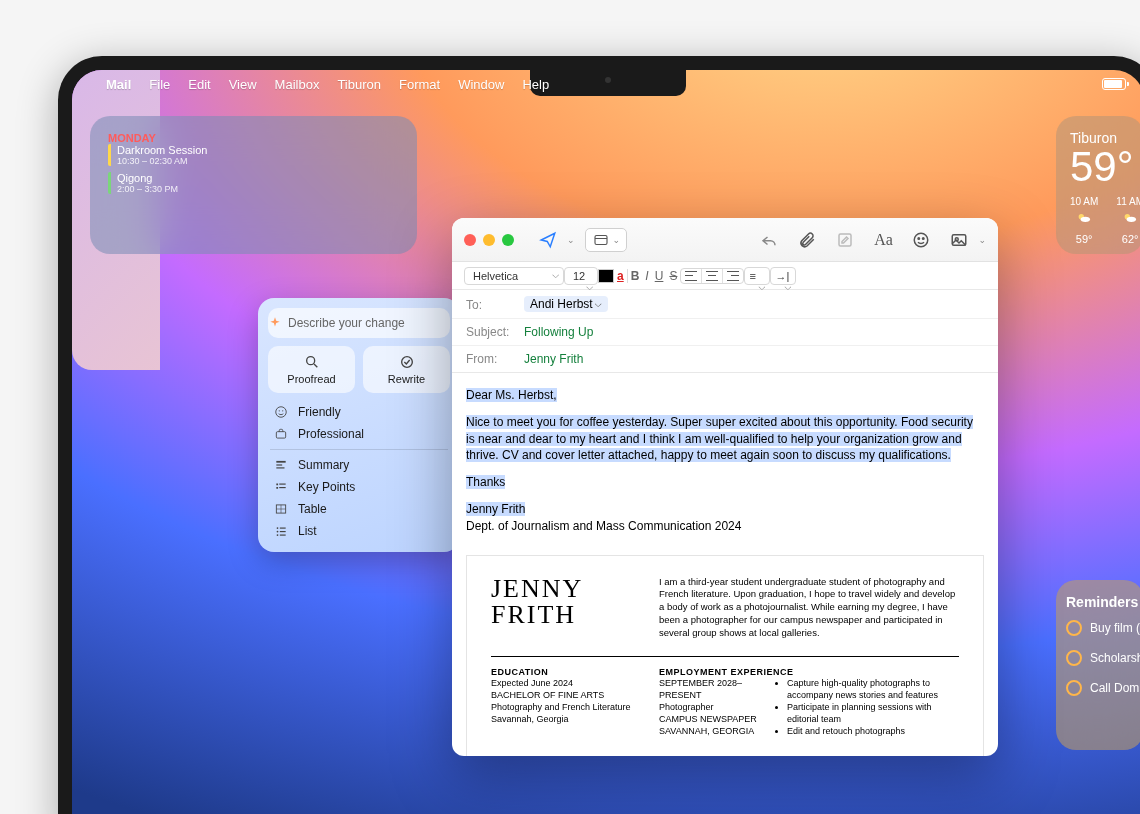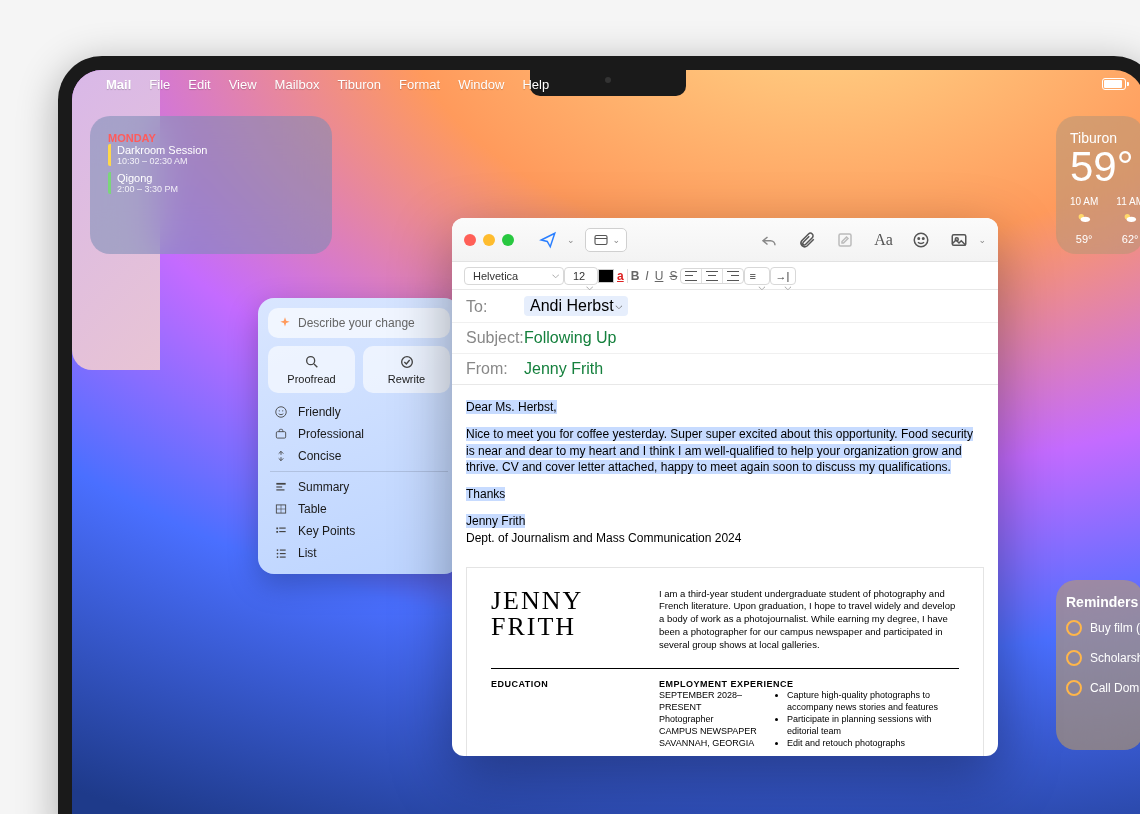--- a/index.html
+++ b/index.html
@@ -39,21 +39,21 @@
   .menubar .menu-item.bold { font-weight: 700; }
   .battery { margin-left: auto; width: 24px; height: 12px; border: 1.5px solid #fff; border-radius: 3px; position: relative; }
   .battery::after { content:""; position:absolute; right:-4px; top:3px; width:2px; height:4px; background:#fff; border-radius:0 1px 1px 0; }
   .battery::before { content:""; position:absolute; left:1px; top:1px; bottom:1px; width:18px; background:#fff; border-radius:1px;}
   
   .widget {
     position: absolute; border-radius: 20px; backdrop-filter: blur(20px);
     color: #fff; padding: 16px 18px; font-size: 12px;
   }
   .cal-widget {
-    left: 18px; top: 46px; width: 242px; height: 138px;
+    left: 18px; top: 46px; width: 327px; height: 138px;
     background: rgba(120,140,180,.55); display: flex; gap: 14px;
   }
   .cal-left { flex: 0 0 120px; }
   .cal-day-name { font-size: 11px; font-weight: 600; color: #ff5b5b; text-transform: uppercase; }
   .cal-day-num { font-size: 38px; font-weight: 300; line-height: 1; margin-bottom: 8px; }
   .cal-event { border-left: 3px solid; padding-left: 6px; margin-bottom: 6px; border-radius: 2px; }
   .cal-event .title { font-weight: 500; font-size: 11px; }
   .cal-event .time { font-size: 9px; opacity: .85; }
   .cal-right { flex: 1; }
   .cal-date-header { font-size: 10px; font-weight: 600; opacity: .8; margin-bottom: 3px; }
@@ -83,21 +83,21 @@
   .rem-item { display: flex; align-items: center; gap: 8px; margin-bottom: 14px; font-size: 12px; white-space: nowrap; }
   .rem-ring { width: 16px; height: 16px; border: 2px solid #ffb64a; border-radius: 50%; flex-shrink: 0; }
   
   .wt-panel {
     position: absolute; left: 186px; top: 228px; width: 202px;
     background: linear-gradient(160deg, #d9e6ff 0%, #bcd4ff 100%);
     border-radius: 16px; padding: 10px; box-shadow: 0 10px 30px rgba(0,0,0,.25);
     font-size: 12px; color: #1a1a1a;
   }
   .wt-describe {
-    background: rgba(255,255,255,.65); border-radius: 10px; padding: 8px 10px;
+    background: rgba(255,255,255,.65); border-radius: 10px; padding: 8px 0;
     display: flex; align-items: center; gap: 6px; margin-bottom: 8px; color: #666;
   }
   .wt-row { display: flex; gap: 8px; margin-bottom: 8px; }
   .wt-btn {
     flex: 1; background: rgba(255,255,255,.6); border-radius: 10px;
     padding: 8px 4px; text-align: center; font-size: 11px;
   }
   .wt-btn svg { display:block; margin:0 auto 3px; width:16px; height:16px; }
   .wt-list-item { display: flex; align-items: flex-end; gap: 10px; padding: 4px 6px; font-size: 12px; }
   .wt-list-item svg { width: 14px; height: 14px; flex-shrink:0; }
@@ -130,21 +130,21 @@
   .fmt-swatch{ width:16px; height:14px; border:1px solid #ccc;}
   .fmt-a { color:#d22; font-weight:bold; text-decoration:underline; font-size:12px; padding:0 3px;}
   .fmt-bi { font-size:12px; padding:0 3px; color:#666; }
   .fmt-bi.b{font-weight:700;} .fmt-bi.i{font-style:italic;} .fmt-bi.u{text-decoration:underline;} .fmt-bi.s{text-decoration:line-through;}
   .fmt-group{display:flex; border:1px solid #d8d8d8; border-radius:4px;}
   .fmt-group>div{padding:2px 4px; border-right:1px solid #e0e0e0;}
   .fmt-group>div:last-child{border:none;}
   .align-ic{width:12px; height:10px; display:flex; flex-direction:column; justify-content:space-between;}
   .align-ic span{height:1px; background:#555;}
   .mail-headers { border-bottom: 1px solid #e8e8e8; }
-  .mh-row { display:flex; align-items:flex-end; padding: 6px 14px; border-bottom:1px solid #f0f0f0; font-size:16px; }
+  .mh-row { display:flex; align-items:flex-end; padding: 6px 14px; border-bottom:1px solid #f0f0f0; font-size:12px; }
   .mh-row:last-child{border:none;}
   .mh-label { width: 58px; color:#888; }
   .mh-val { color:#15803d; }
   .token { background:#e6eefc; border-radius:4px; padding:1px 6px; display:inline-flex; align-items:center; gap:2px; color:#000; }
   .token::after{content:"⌵"; font-size:9px; color:#555;}
   .mail-body { flex:1; overflow:auto; padding: 14px; font-size:12px; color:#000; }
   .mail-body .sel { background:#c7dbff; display:inline; }
   .mail-body p{margin-bottom:10px; line-height:1.4;}
   .resume {
     margin-top: 20px; border:1px solid #e4e4e4; padding: 20px 24px; font-size:10px;
@@ -265,51 +265,45 @@
           </svg>
           <span>Friendly</span>
         </div>
       <div class="wt-list-item">
           <svg viewBox="0 0 24 24">
             <rect x="4" y="8" width="16" height="11" rx="2" fill="none" stroke="#444" stroke-width="1.5"></rect>
             <path d="M9 8V6a2 2 0 012-2h2a2 2 0 012 2v2" fill="none" stroke="#444" stroke-width="1.5"></path>
           </svg>
           <span>Professional</span>
         </div>
-      <div class="wt-list-item">
-          <svg viewBox="0 0 24 24">
-            <path d="M12 4v6M12 20v-6M8 8l4-4 4 4M8 16l4 4 4-4" fill="none" stroke="#444" stroke-width="1.5"></path>
-          </svg>
-          <span>Concise</span>
-        </div>
       <div class="wt-sep"></div>
       <div class="wt-list-item">
           <svg viewBox="0 0 24 24">
             <rect x="4" y="5" width="16" height="3" fill="#444"></rect>
             <rect x="4" y="11" width="10" height="2" fill="#444"></rect>
             <rect x="4" y="16" width="14" height="2" fill="#444"></rect>
           </svg>
           <span>Summary</span>
-        </div>
-      <div class="wt-list-item">
-          <svg viewBox="0 0 24 24">
-            <rect x="4" y="5" width="16" height="14" fill="none" stroke="#444" stroke-width="1.5"></rect>
-            <line x1="4" y1="12" x2="20" y2="12" stroke="#444"></line>
-            <line x1="12" y1="5" x2="12" y2="19" stroke="#444"></line>
-          </svg>
-          <span>Table</span>
         </div>
       <div class="wt-list-item">
           <svg viewBox="0 0 24 24">
             <rect x="4" y="6" width="3" height="3" fill="#444"></rect>
             <rect x="9" y="6" width="11" height="2" fill="#444"></rect>
             <rect x="4" y="12" width="3" height="3" fill="#444"></rect>
             <rect x="9" y="12" width="11" height="2" fill="#444"></rect>
           </svg>
           <span>Key Points</span>
+        </div>
+      <div class="wt-list-item">
+          <svg viewBox="0 0 24 24">
+            <rect x="4" y="5" width="16" height="14" fill="none" stroke="#444" stroke-width="1.5"></rect>
+            <line x1="4" y1="12" x2="20" y2="12" stroke="#444"></line>
+            <line x1="12" y1="5" x2="12" y2="19" stroke="#444"></line>
+          </svg>
+          <span>Table</span>
         </div>
       <div class="wt-list-item">
           <svg viewBox="0 0 24 24">
             <circle cx="6" cy="7" r="1.5" fill="#444"></circle>
             <rect x="10" y="6" width="10" height="2" fill="#444"></rect>
             <circle cx="6" cy="13" r="1.5" fill="#444"></circle>
             <rect x="10" y="12" width="10" height="2" fill="#444"></rect>
             <circle cx="6" cy="19" r="1.5" fill="#444"></circle>
             <rect x="10" y="18" width="10" height="2" fill="#444"></rect>
           </svg>
@@ -431,20 +425,26 @@
         <p><span class="sel">Thanks</span></p>
         <p><span class="sel">Jenny Frith</span><br>
            <span>Dept. of Journalism and Mass Communication 2024</span></p>
 
         <div class="resume">
           <div class="name"><span>JENNY</span><br><span>FRITH</span></div>
           <div class="bio">I am a third-year student undergraduate student of photography and French literature. Upon graduation, I hope to travel widely and develop a body of work as a photojournalist. While earning my degree, I have been a photographer for our campus newspaper and participated in several group shows at local galleries.</div>
           <div class="sec-line"></div>
           <div>
             <div class="colh">EDUCATION</div>
+            <div class="edu-block">
+              <div>Expected June 2024</div>
+              <div>BACHELOR OF FINE ARTS</div>
+              <div>Photography and French Literature</div>
+              <div>Savannah, Georgia</div>
+            </div>
 
           </div>
           <div>
             <div class="colh">EMPLOYMENT EXPERIENCE</div>
             <div style="display:flex; gap:14px;">
               <div class="edu-block" style="flex:0 0 100px">
                 <div>SEPTEMBER 2028–PRESENT</div>
                 <div>Photographer</div>
                 <div>CAMPUS NEWSPAPER</div>
                 <div>SAVANNAH, GEORGIA</div>

